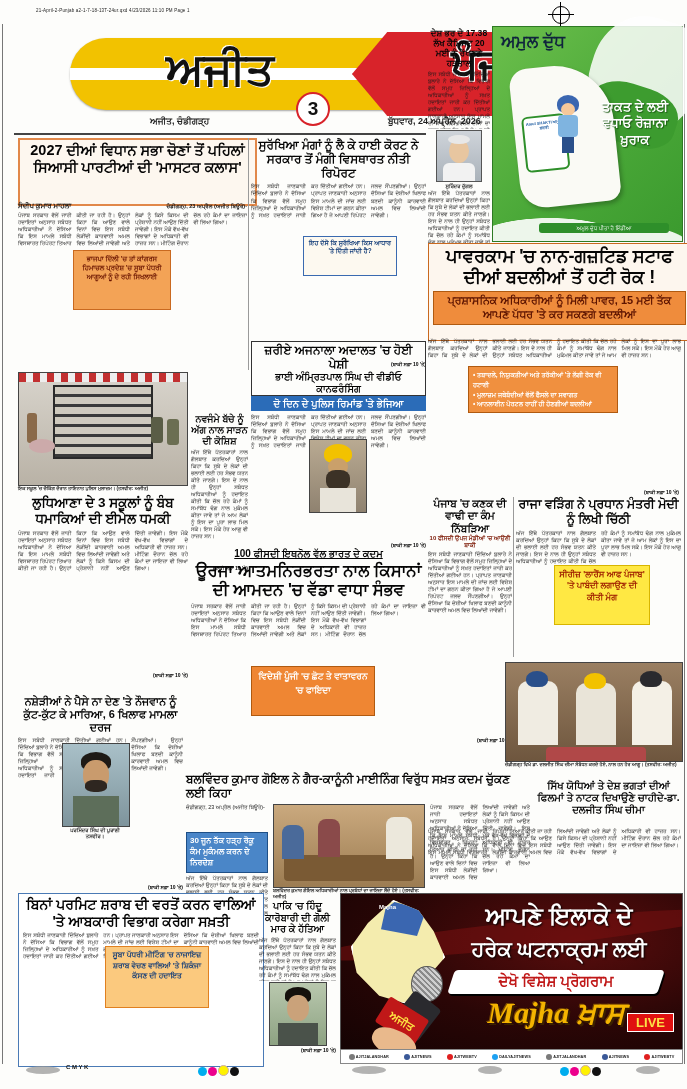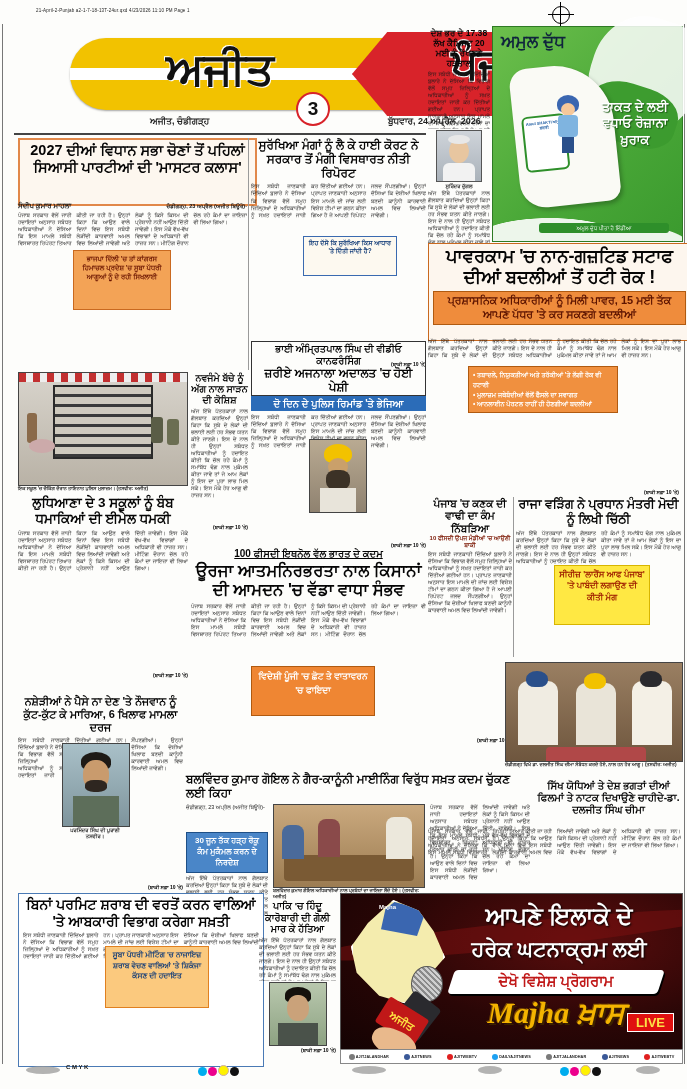--- a/index.html
+++ b/index.html
@@ -42,21 +42,21 @@
   
   .orange-inset{background:#f3a356;border:1px solid #c9691f;color:#6b1500;font-weight:bold;text-align:center;}
   .photo{background:#c8c2b6;overflow:hidden;}
   
   .mc-box{left:18px;top:138px;width:229px;height:60px;border:2px solid #e1884a;background:#fdf7ef;padding:2px 3px;}
   
   .pc-sub{background:#ef8c3c;border:1px solid #b05a10;color:#5d1400;font-weight:bold;text-align:center;font-size:11px;line-height:1.25;padding:2px 4px;}
   .pc-bullets{background:#f0903f;border:1px solid #b05a10;color:#fff;font-weight:bold;font-size:6.5px;line-height:1.5;padding:3px 4px;text-align:left;}
   .blue-band{background:#2b6cb8;color:#fff;font-weight:bold;text-align:center;}
   .yellow-inset{background:#ffe843;border:1px solid #d8b500;color:#a02000;font-weight:bold;text-align:center;}
-  .blue-inset{background:#4a86c8;border:1px solid #1e4f86;color:#fff;font-weight:bold;text-align:center;}
+  .blue-inset{background:#4a86c8;border:1px solid #1e4f86;color:#fff;font-weight:bold;text-align:left;}
   .excise-wrap{border:1.5px solid #4a7ab5;background:#fff;}
   .excise-inset{background:#fbc97e;border:1.5px solid #e08020;color:#123c78;font-weight:bold;text-align:center;}
   
   .amul{left:492px;top:26px;width:189px;height:214px;background:linear-gradient(135deg,#6cbf4c 0%,#4aa838 55%,#3b9a2e 100%);border:1px solid #2e7a24;}
   .amul .hand{position:absolute;right:-18px;top:-10px;width:110px;height:120px;background:#fff;opacity:.85;
     border-radius:50% 40% 60% 50%;transform:rotate(18deg);}
   .amul .hand:before{content:"";position:absolute;left:10px;top:70px;width:90px;height:60px;background:#3b9a2e;border-radius:40%;}
   .amul .pouch{position:absolute;left:22px;top:38px;width:100px;height:140px;background:#fafaf5;
     border-radius:18px 60px 14px 26px;transform:rotate(-6deg);box-shadow:2px 3px 4px rgba(0,0,0,.25);}
   .amul .pouch .band{position:absolute;left:8px;top:48px;width:40px;height:52px;background:#fff;border:2px solid #2e8f2a;border-radius:6px;}
@@ -200,29 +200,29 @@
     <div style="position:absolute;left:8px;top:40px;width:10px;height:30px;background:#8a6a4a;border-radius:3px;"></div>
     <div style="position:absolute;left:10px;top:66px;width:26px;height:14px;background:#caa;border-radius:50%;"></div>
   </div>
   <div class="caption" style="font-size:4.8px;">ਇਕ ਸਕੂਲ 'ਚ ਚੈਕਿੰਗ ਦੌਰਾਨ ਤਾਇਨਾਤ ਪੁਲਿਸ ਮੁਲਾਜ਼ਮ। (ਤਸਵੀਰ: ਅਜੀਤ)</div>
   <div class="hl" style="font-size:13.5px;margin-top:3px;">ਲੁਧਿਆਣਾ ਦੇ 3 ਸਕੂਲਾਂ ਨੂੰ ਬੰਬ ਧਮਾਕਿਆਂ ਦੀ ਈਮੇਲ ਧਮਕੀ</div>
   <div class="body-text cols-3" style="height:142px;margin-top:3px;">ਪੰਜਾਬ ਸਰਕਾਰ ਵੱਲੋਂ ਜਾਰੀ ਹਦਾਇਤਾਂ ਅਨੁਸਾਰ ਸਬੰਧਤ ਅਧਿਕਾਰੀਆਂ ਨੇ ਦੱਸਿਆ ਕਿ ਇਸ ਮਾਮਲੇ ਸਬੰਧੀ ਵਿਸਥਾਰਤ ਰਿਪੋਰਟ ਤਿਆਰ ਕੀਤੀ ਜਾ ਰਹੀ ਹੈ। ਉਨ੍ਹਾਂ ਕਿਹਾ ਕਿ ਆਉਣ ਵਾਲੇ ਦਿਨਾਂ ਵਿਚ ਇਸ ਸਬੰਧੀ ਲੋੜੀਂਦੀ ਕਾਰਵਾਈ ਅਮਲ ਵਿਚ ਲਿਆਂਦੀ ਜਾਵੇਗੀ ਅਤੇ ਲੋਕਾਂ ਨੂੰ ਕਿਸੇ ਕਿਸਮ ਦੀ ਪ੍ਰੇਸ਼ਾਨੀ ਨਹੀਂ ਆਉਣ ਦਿੱਤੀ ਜਾਵੇਗੀ। ਇਸ ਮੌਕੇ ਵੱਖ-ਵੱਖ ਵਿਭਾਗਾਂ ਦੇ ਅਧਿਕਾਰੀ ਵੀ ਹਾਜ਼ਰ ਸਨ। ਮੀਟਿੰਗ ਦੌਰਾਨ ਚੱਲ ਰਹੇ ਕੰਮਾਂ ਦਾ ਜਾਇਜ਼ਾ ਵੀ ਲਿਆ ਗਿਆ।</div>
   <div class="continued">(ਬਾਕੀ ਸਫ਼ਾ 10 'ਤੇ)</div>
 </div>
 
 <div class="abs" style="left:191px;top:372px;width:57px;height:172px;">
-  <div class="hl" style="font-size:9.5px;">ਨਵਜੰਮੇ ਬੱਚੇ ਨੂੰ ਅੱਗ ਨਾਲ ਸਾੜਨ ਦੀ ਕੋਸ਼ਿਸ਼</div>
+  <div class="hl" style="font-size:9.5px;margin-top:41px;">ਨਵਜੰਮੇ ਬੱਚੇ ਨੂੰ ਅੱਗ ਨਾਲ ਸਾੜਨ ਦੀ ਕੋਸ਼ਿਸ਼</div>
   <div class="body-text" style="height:116px;margin-top:2px;">ਅੱਜ ਇੱਥੇ ਪੱਤਰਕਾਰਾਂ ਨਾਲ ਗੱਲਬਾਤ ਕਰਦਿਆਂ ਉਨ੍ਹਾਂ ਕਿਹਾ ਕਿ ਸੂਬੇ ਦੇ ਲੋਕਾਂ ਦੀ ਭਲਾਈ ਲਈ ਹਰ ਸੰਭਵ ਯਤਨ ਕੀਤੇ ਜਾਣਗੇ। ਇਸ ਦੇ ਨਾਲ ਹੀ ਉਨ੍ਹਾਂ ਸਬੰਧਤ ਅਧਿਕਾਰੀਆਂ ਨੂੰ ਹਦਾਇਤ ਕੀਤੀ ਕਿ ਚੱਲ ਰਹੇ ਕੰਮਾਂ ਨੂੰ ਸਮਾਂਬੱਧ ਢੰਗ ਨਾਲ ਮੁਕੰਮਲ ਕੀਤਾ ਜਾਵੇ ਤਾਂ ਜੋ ਆਮ ਲੋਕਾਂ ਨੂੰ ਇਸ ਦਾ ਪੂਰਾ ਲਾਭ ਮਿਲ ਸਕੇ। ਇਸ ਮੌਕੇ ਹੋਰ ਆਗੂ ਵੀ ਹਾਜ਼ਰ ਸਨ।</div>
   <div class="continued">(ਬਾਕੀ ਸਫ਼ਾ 10 'ਤੇ)</div>
 </div>
 
 <div class="abs" style="left:251px;top:341px;width:175px;height:204px;">
   <div style="border:1px solid #333;padding:1px 2px;">
+    <div class="hl" style="font-size:12px;">ਜ਼ਰੀਏ ਅਜਨਾਲਾ ਅਦਾਲਤ 'ਚ ਹੋਈ ਪੇਸ਼ੀ</div>
     <div class="hl" style="font-size:9.8px;">ਭਾਈ ਅੰਮ੍ਰਿਤਪਾਲ ਸਿੰਘ ਦੀ ਵੀਡੀਓ ਕਾਨਫਰੰਸਿੰਗ</div>
-    <div class="hl" style="font-size:12px;">ਜ਼ਰੀਏ ਅਜਨਾਲਾ ਅਦਾਲਤ 'ਚ ਹੋਈ ਪੇਸ਼ੀ</div>
   </div>
   <div class="blue-band" style="font-size:10px;margin-top:0;padding:1.5px 0;">ਦੋ ਦਿਨ ਦੇ ਪੁਲਿਸ ਰਿਮਾਂਡ 'ਤੇ ਭੇਜਿਆ</div>
   <div class="body-text cols-3" style="height:128px;margin-top:3px;">ਇਸ ਸਬੰਧੀ ਜਾਣਕਾਰੀ ਦਿੰਦਿਆਂ ਬੁਲਾਰੇ ਨੇ ਦੱਸਿਆ ਕਿ ਵਿਭਾਗ ਵੱਲੋਂ ਸਮੂਹ ਜ਼ਿਲ੍ਹਿਆਂ ਦੇ ਅਧਿਕਾਰੀਆਂ ਨੂੰ ਸਖ਼ਤ ਹਦਾਇਤਾਂ ਜਾਰੀ ਕਰ ਦਿੱਤੀਆਂ ਗਈਆਂ ਹਨ। ਪ੍ਰਾਪਤ ਜਾਣਕਾਰੀ ਅਨੁਸਾਰ ਇਸ ਮਾਮਲੇ ਦੀ ਜਾਂਚ ਲਈ ਵਿਸ਼ੇਸ਼ ਟੀਮਾਂ ਦਾ ਗਠਨ ਕੀਤਾ ਗਿਆ ਹੈ ਜੋ ਆਪਣੀ ਰਿਪੋਰਟ ਜਲਦ ਸੌਂਪਣਗੀਆਂ। ਉਨ੍ਹਾਂ ਦੱਸਿਆ ਕਿ ਦੋਸ਼ੀਆਂ ਖਿਲਾਫ ਬਣਦੀ ਕਾਨੂੰਨੀ ਕਾਰਵਾਈ ਅਮਲ ਵਿਚ ਲਿਆਂਦੀ ਜਾਵੇਗੀ।</div>
   <div class="abs photo" style="left:58px;top:98px;width:56px;height:72px;border:1px solid #444;background:linear-gradient(180deg,#b9aa92,#8f8270);">
     <div style="position:absolute;left:14px;top:4px;width:28px;height:20px;border-radius:50% 50% 42% 42%;background:#f2c200;"></div>
     <div style="position:absolute;left:18px;top:18px;width:20px;height:18px;border-radius:50%;background:#caa06a;"></div>
     <div style="position:absolute;left:16px;top:30px;width:24px;height:20px;background:#3c3226;border-radius:40%;"></div>
     <div style="position:absolute;left:10px;top:48px;width:36px;height:24px;background:#e8e4da;"></div>
   </div>
   <div class="continued">(ਬਾਕੀ ਸਫ਼ਾ 10 'ਤੇ)</div>

